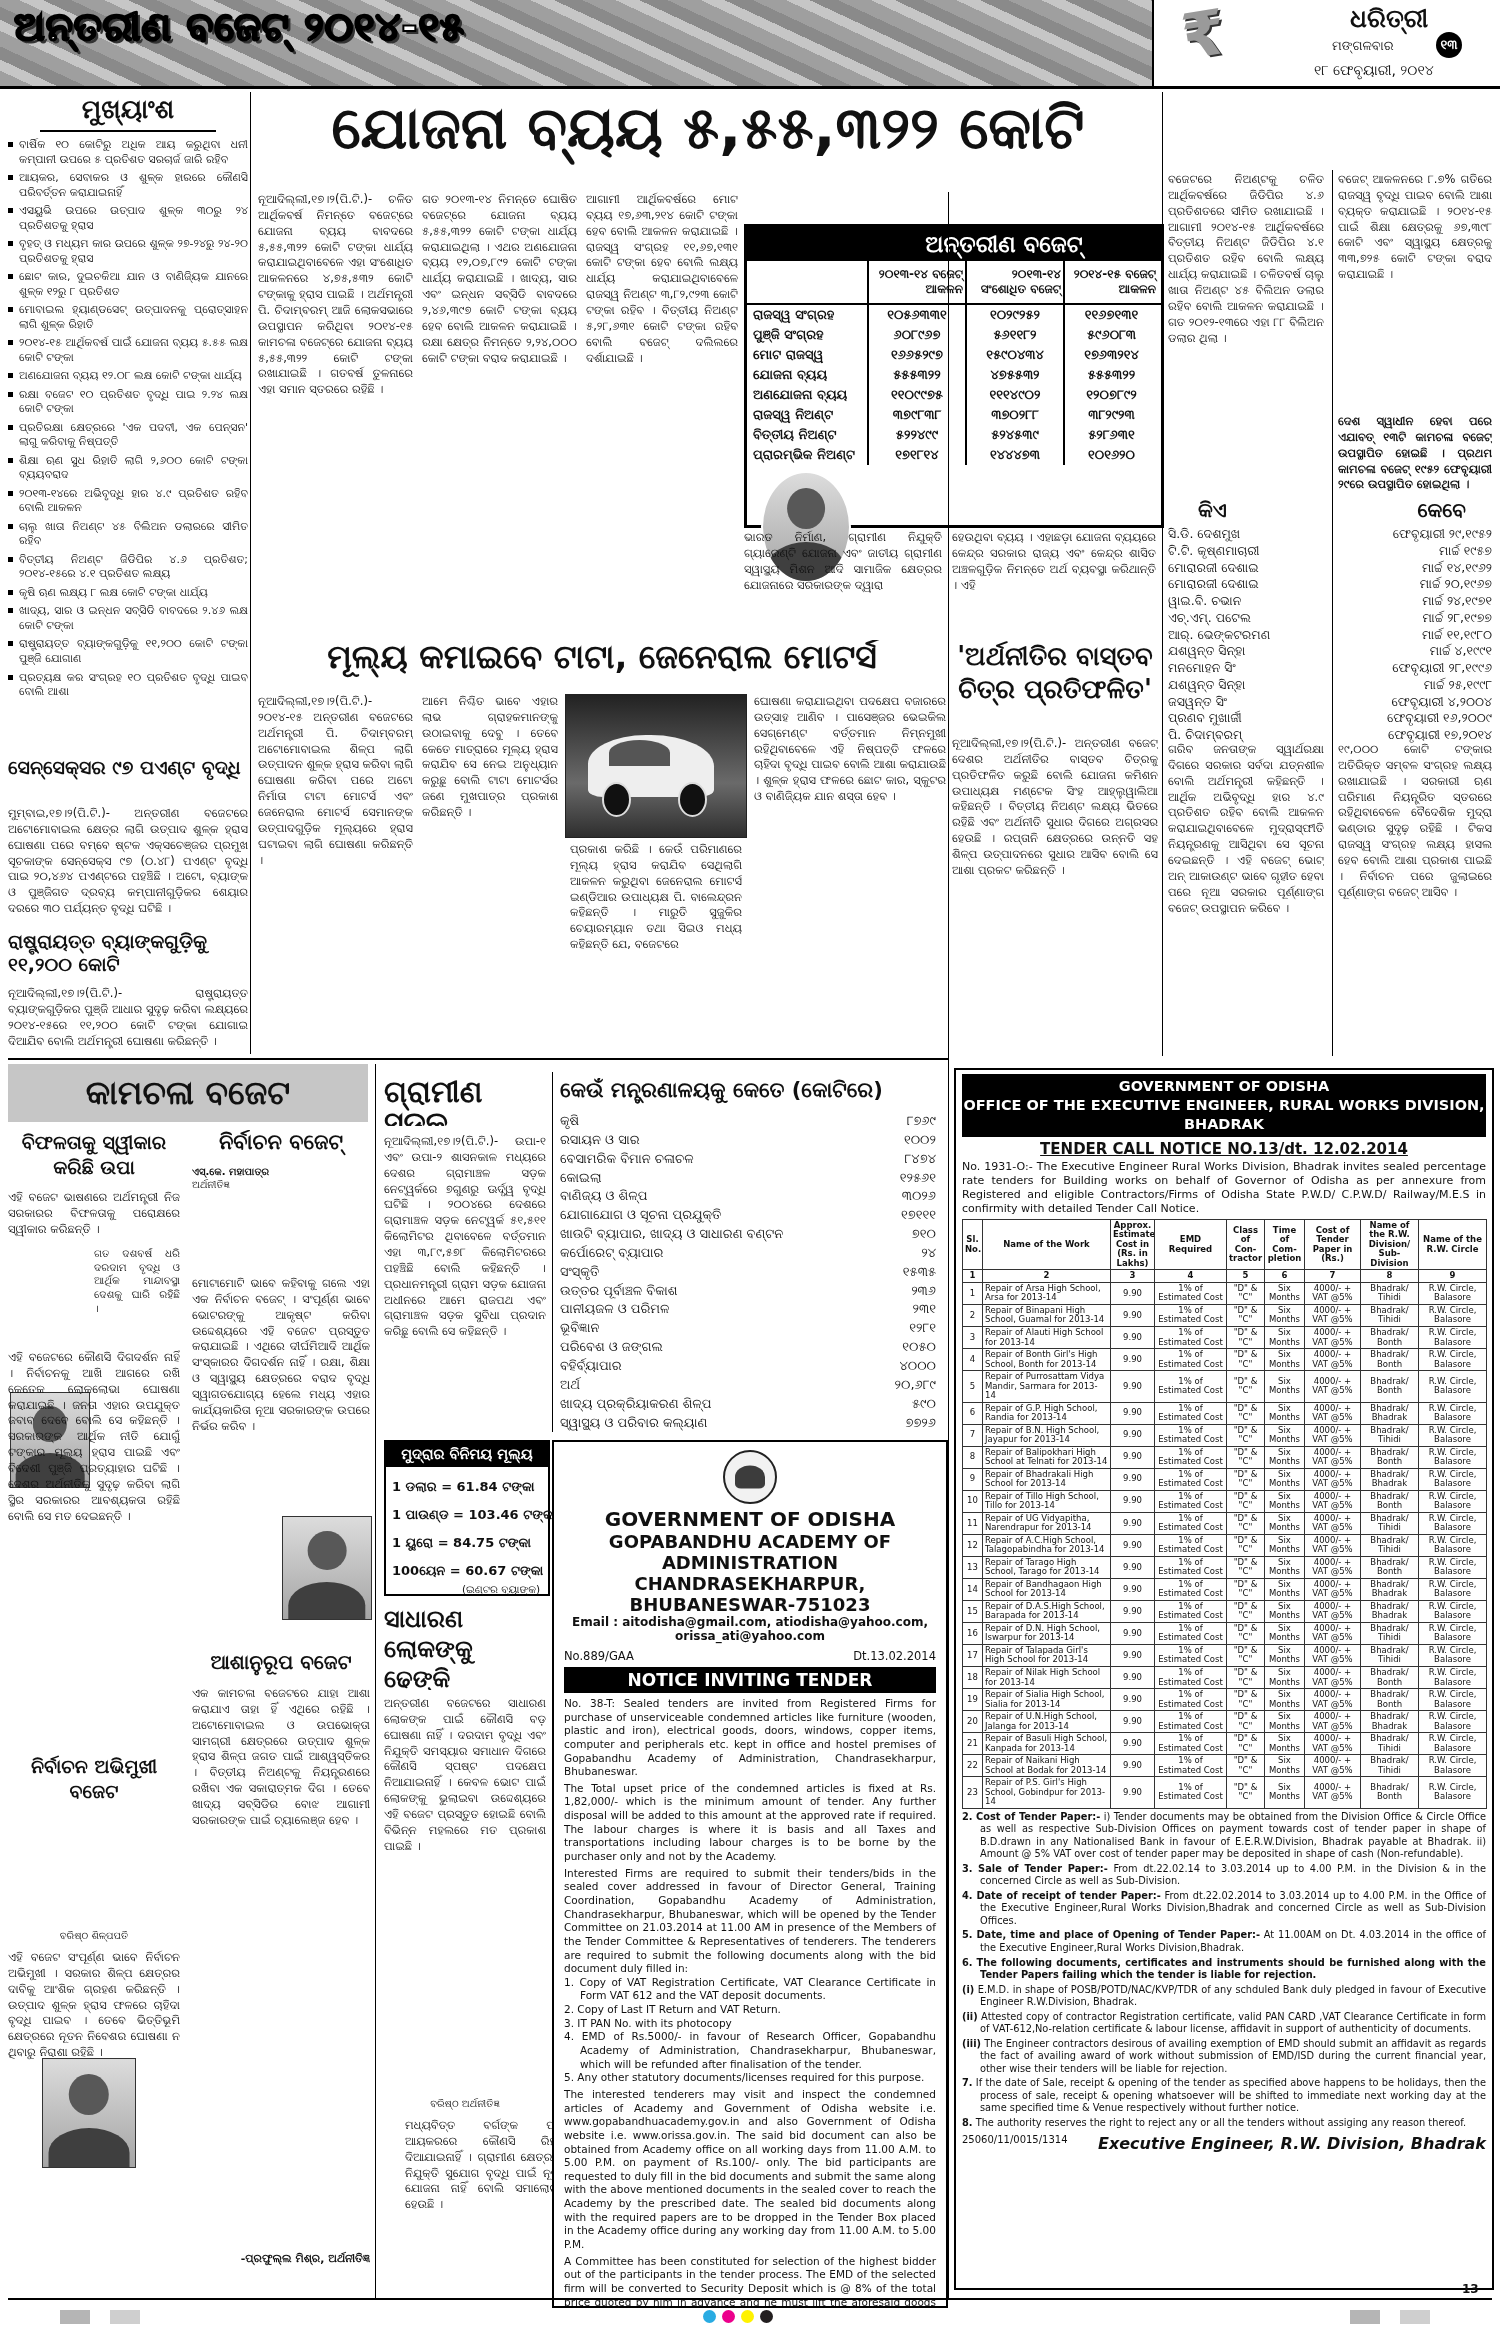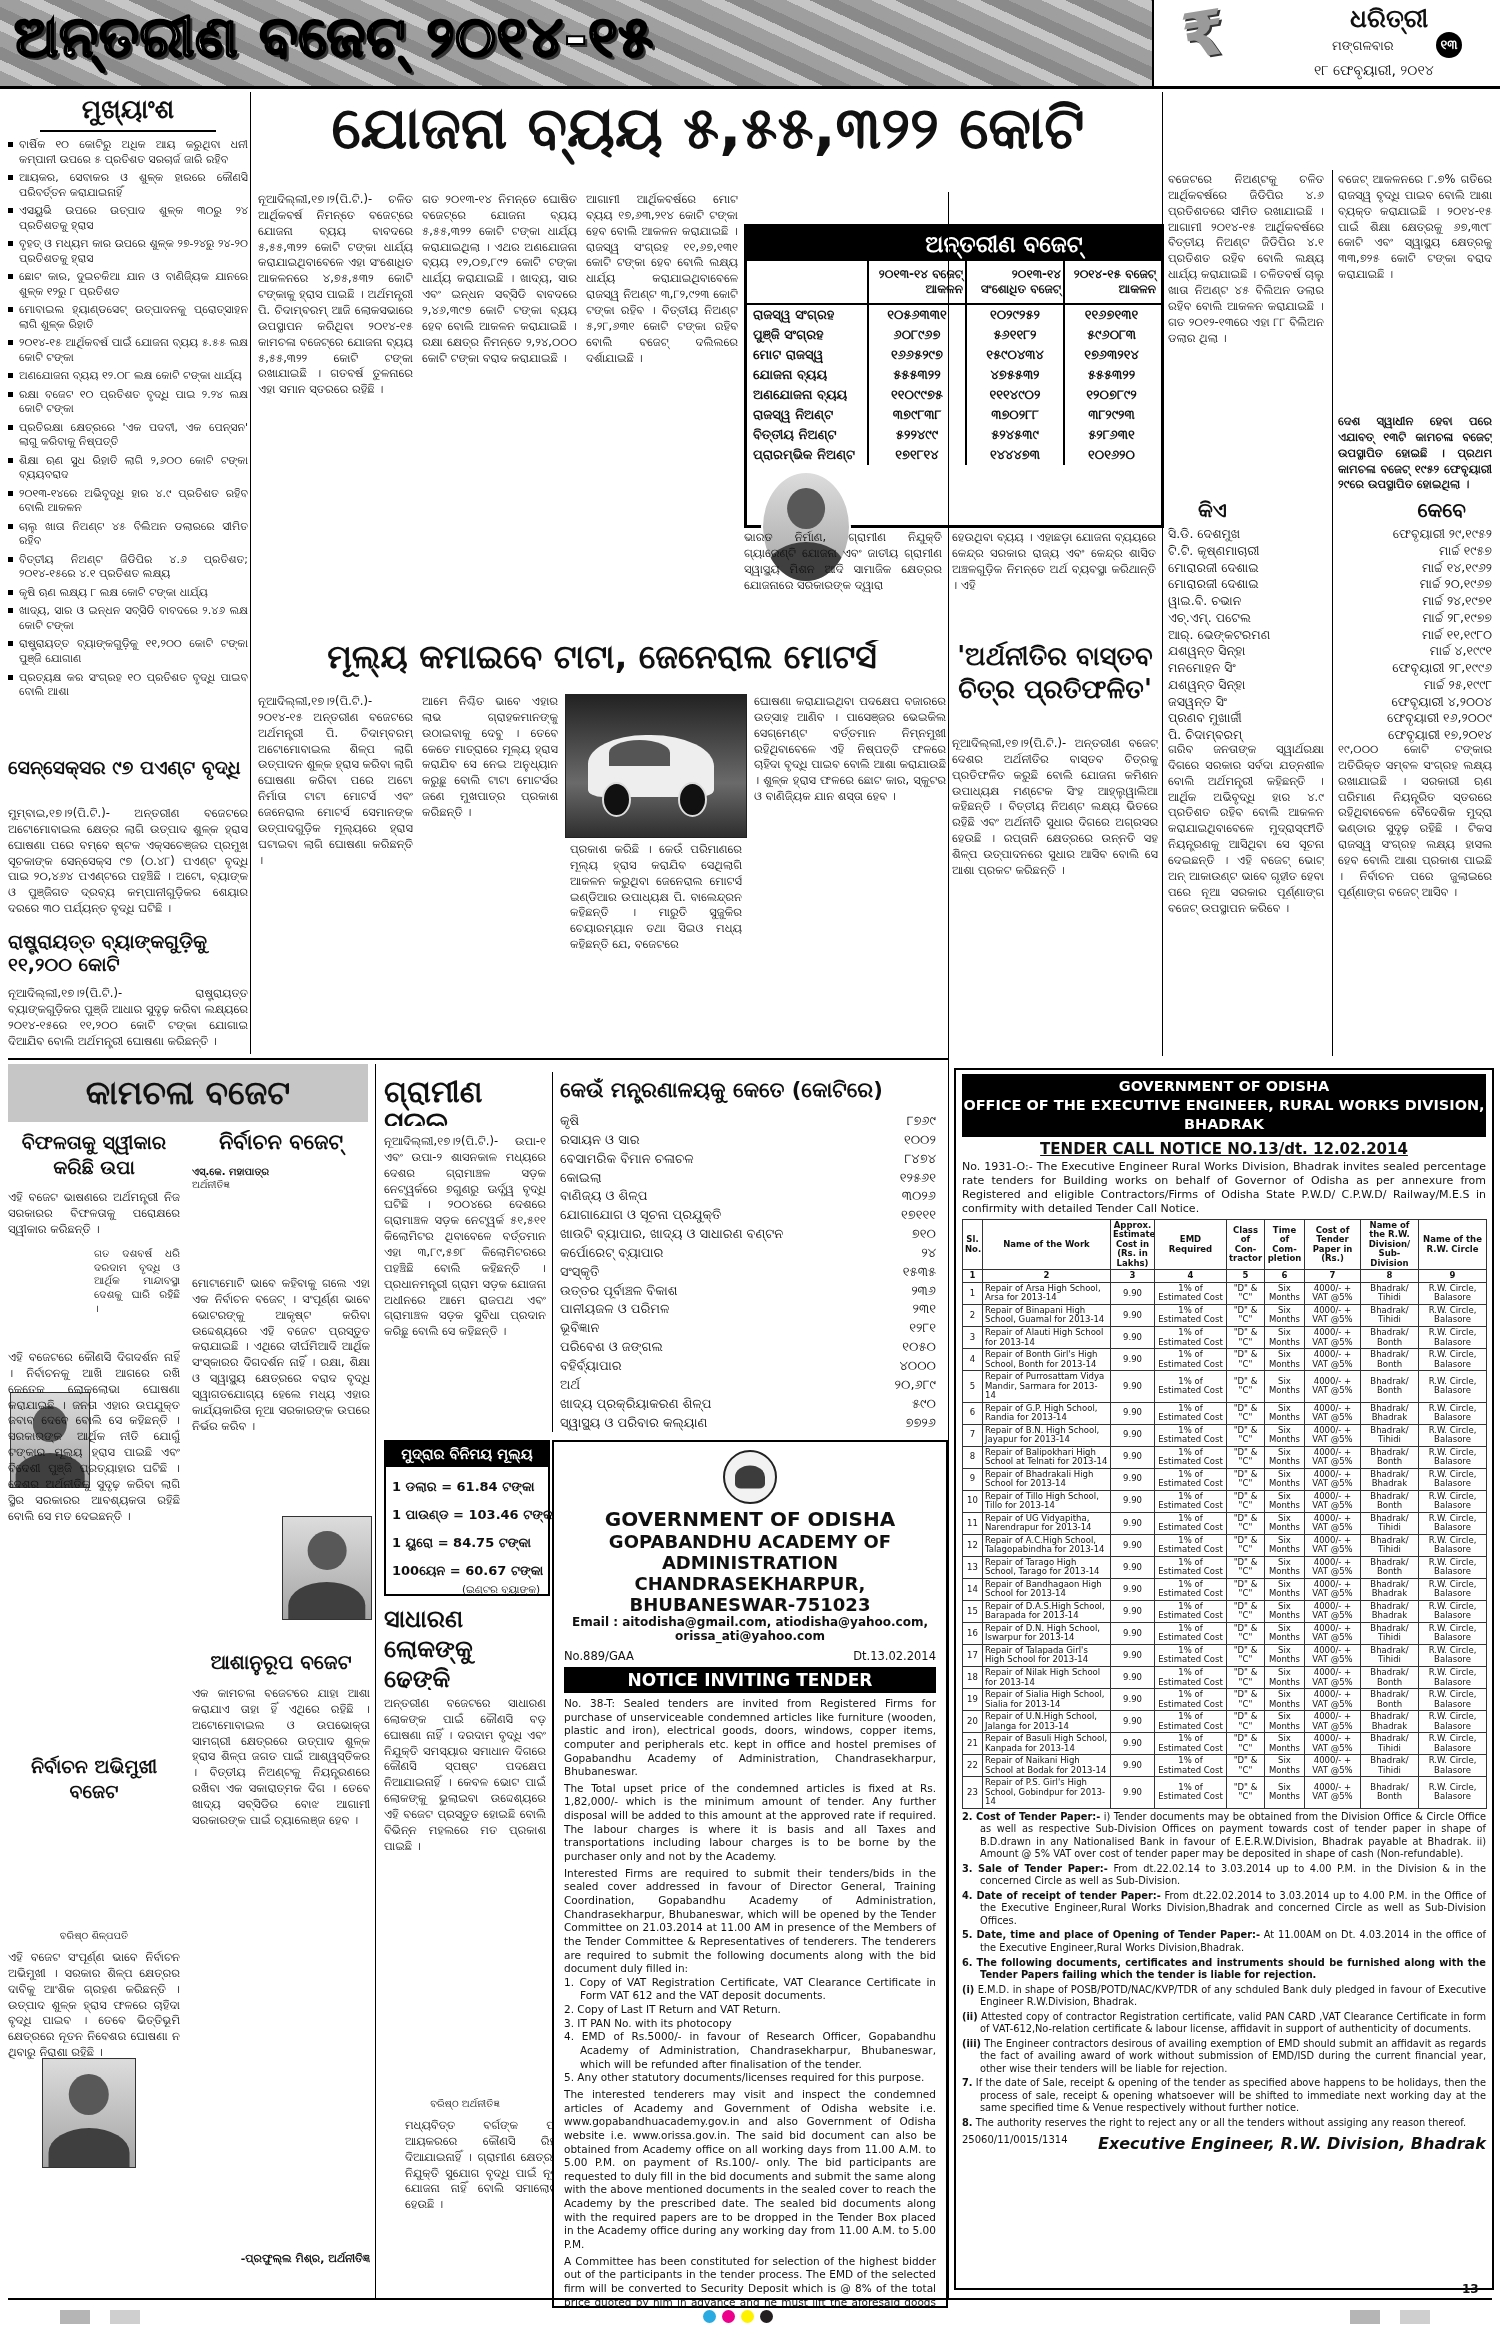--- a/index.html
+++ b/index.html
@@ -9,21 +9,21 @@
   .b{font-weight:bold;}
   .c{text-align:center;}
   .just{text-align:justify;text-justify:inter-word;}
   .clip{overflow:hidden;}
   .p{font-size:11.5px;line-height:1.38;}
   .rule{background:#000;}
   
   #masthead{left:0;top:0;width:1500px;height:86px;
     background:repeating-linear-gradient(25deg,#9f9f9f 0 14px,#c6c6c6 14px 24px,#8a8a8a 24px 36px),
                repeating-linear-gradient(-35deg,rgba(255,255,255,.35) 0 9px,rgba(0,0,0,.18) 9px 19px);}
-  #masthead-title{left:14px;top:4px;font-size:56px;font-weight:bold;color:#fff;letter-spacing:1px;
+  #masthead-title{left:14px;top:4px;font-size:39px;font-weight:bold;color:#fff;letter-spacing:1px;
     -webkit-text-stroke:2px #000;text-shadow:3px 3px 0 #333;white-space:nowrap;}
   #mast-right{left:1152px;top:0;width:348px;height:86px;background:#fff;border-left:2px solid #000;}
   .rupee-art{left:28px;top:-2px;font-size:62px;font-weight:bold;color:#9a9a9a;transform:rotate(-9deg);
     text-shadow:2px 2px 0 #333;}
   
   .headline{font-weight:bold;line-height:1.04;}
   .portrait{position:relative;overflow:hidden;background:linear-gradient(180deg,#dcdcdc,#a5a5a5);border:1px solid #333;}
   .portrait::before{content:"";position:absolute;left:50%;top:14%;width:44%;height:38%;transform:translateX(-50%);
     border-radius:50%;background:#585858;}
   .portrait::after{content:"";position:absolute;left:50%;bottom:-10%;width:88%;height:46%;transform:translateX(-50%);

